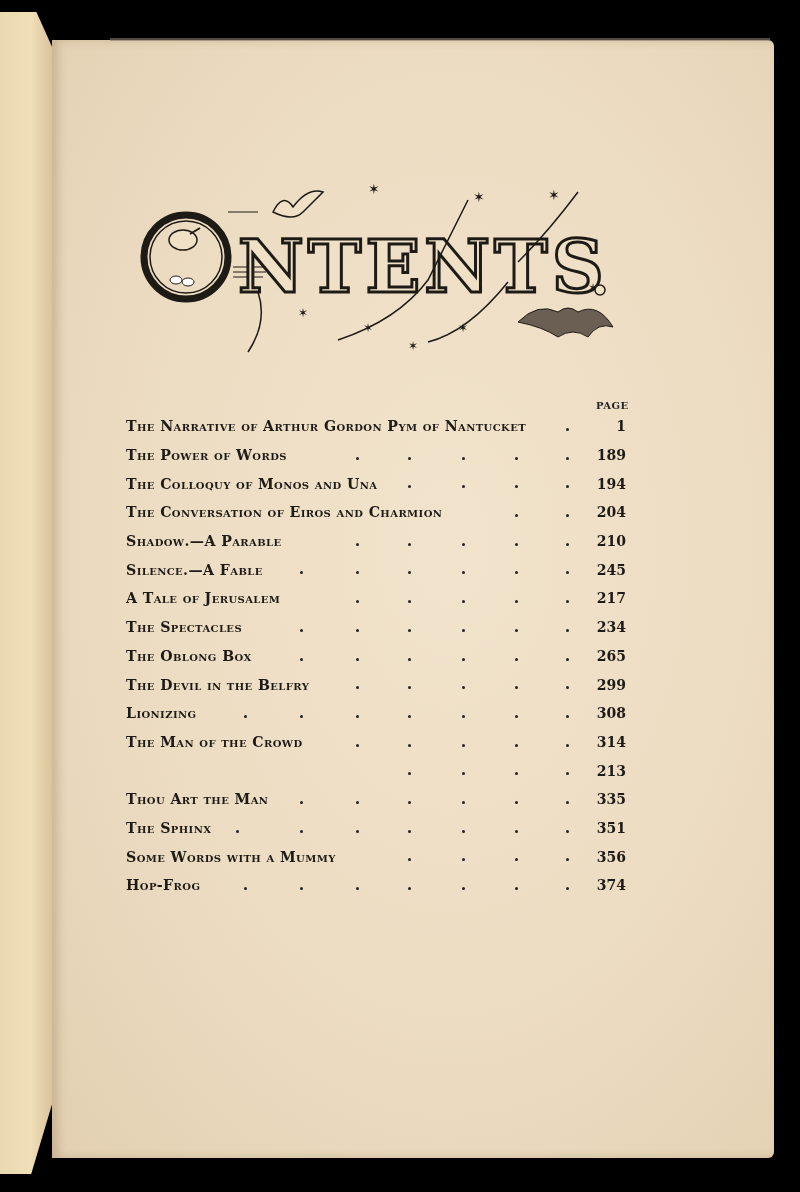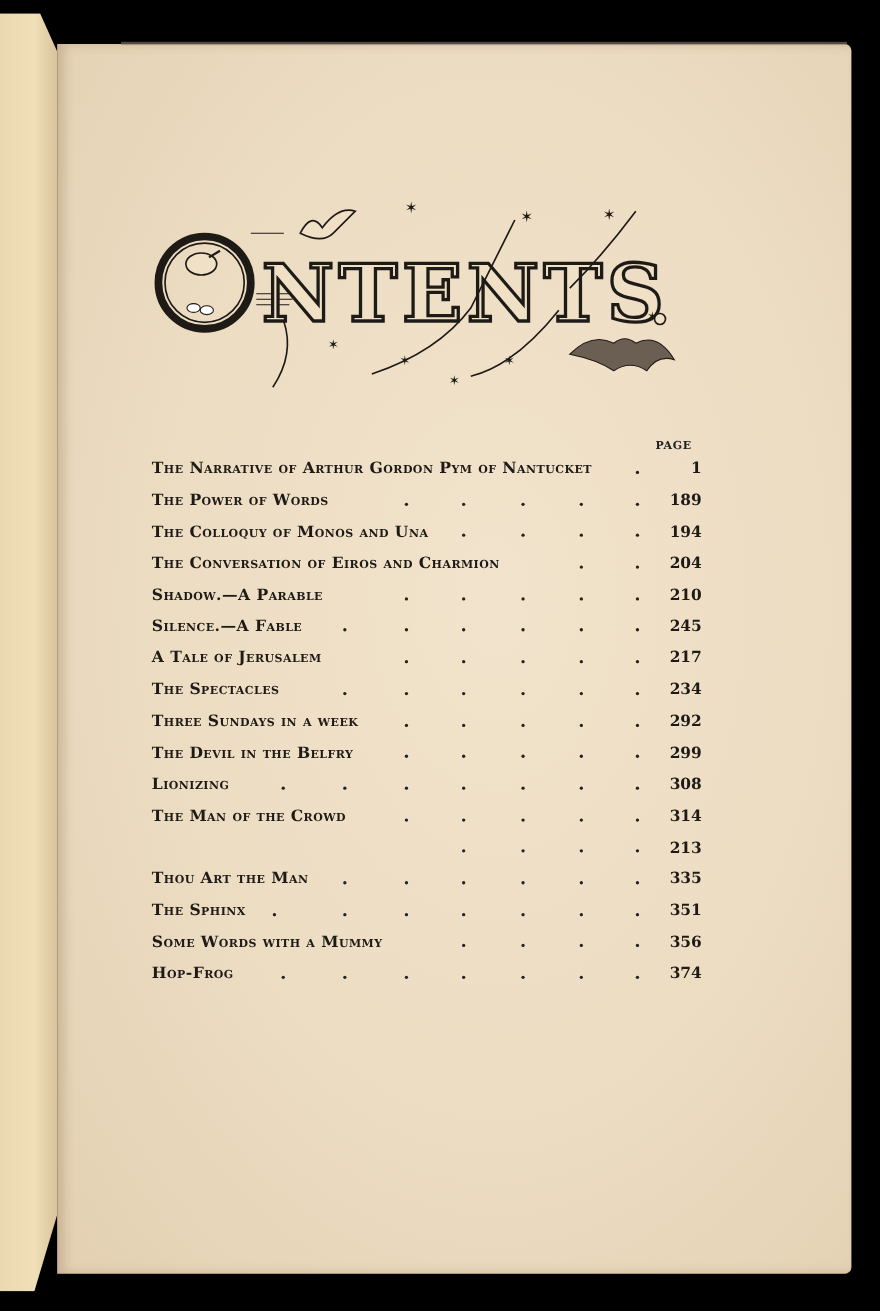--- a/index.html
+++ b/index.html
@@ -25,21 +25,21 @@
   }
   .banner {
     position: absolute; left: 138px; top: 172px; width: 480px; height: 195px;
   }
   .banner svg { width: 100%; height: 100%; }
   .page-header {
     position: absolute; left: 596px; top: 400px; font-size: 10px; font-weight: bold;
     letter-spacing: .5px; color: #222;
   }
   .toc {
-    position: absolute; left: 138px; top: 412px; width: 500px;
+    position: absolute; left: 126px; top: 412px; width: 500px;
   }
   .toc-row {
     position: relative; height: 28.7px; display: flex; align-items: center;
     color: #1e1a16;
   }
   .title {
     font-variant: small-caps; font-weight: bold; font-size: 14.2px; letter-spacing: .4px;
     white-space: nowrap; background: transparent; z-index: 2; padding-right: 4px;
   }
   .leader { position: absolute; left: 0; top: 0; height: 100%; width: 452px; }
@@ -179,28 +179,29 @@
         <span class="dot" style="left: 282px;"></span>
         <span class="dot" style="left: 336px;"></span>
         <span class="dot" style="left: 389px;"></span>
         <span class="dot" style="left: 440px;"></span>
       </div>
       <span class="title">The Spectacles</span>
       <span class="num">234</span>
     </div>
     <div class="toc-row">
       <div class="leader">
-        <span class="dot" style="left: 230px;"></span>
-        <span class="dot" style="left: 282px;"></span>
-        <span class="dot" style="left: 336px;"></span>
-        <span class="dot" style="left: 389px;"></span>
-        <span class="dot" style="left: 440px;"></span>
-      </div>
-      <span class="title">Three Sundays in a week</span>
-      <span class="num">292</span>
+        <span class="dot" style="left: 174px;"></span>
+        <span class="dot" style="left: 230px;"></span>
+        <span class="dot" style="left: 282px;"></span>
+        <span class="dot" style="left: 336px;"></span>
+        <span class="dot" style="left: 389px;"></span>
+        <span class="dot" style="left: 440px;"></span>
+      </div>
+      <span class="title">The Oblong Box</span>
+      <span class="num">265</span>
     </div>
     <div class="toc-row">
       <div class="leader">
         <span class="dot" style="left: 230px;"></span>
         <span class="dot" style="left: 282px;"></span>
         <span class="dot" style="left: 336px;"></span>
         <span class="dot" style="left: 389px;"></span>
         <span class="dot" style="left: 440px;"></span>
       </div>
       <span class="title">The Devil in the Belfry</span>

